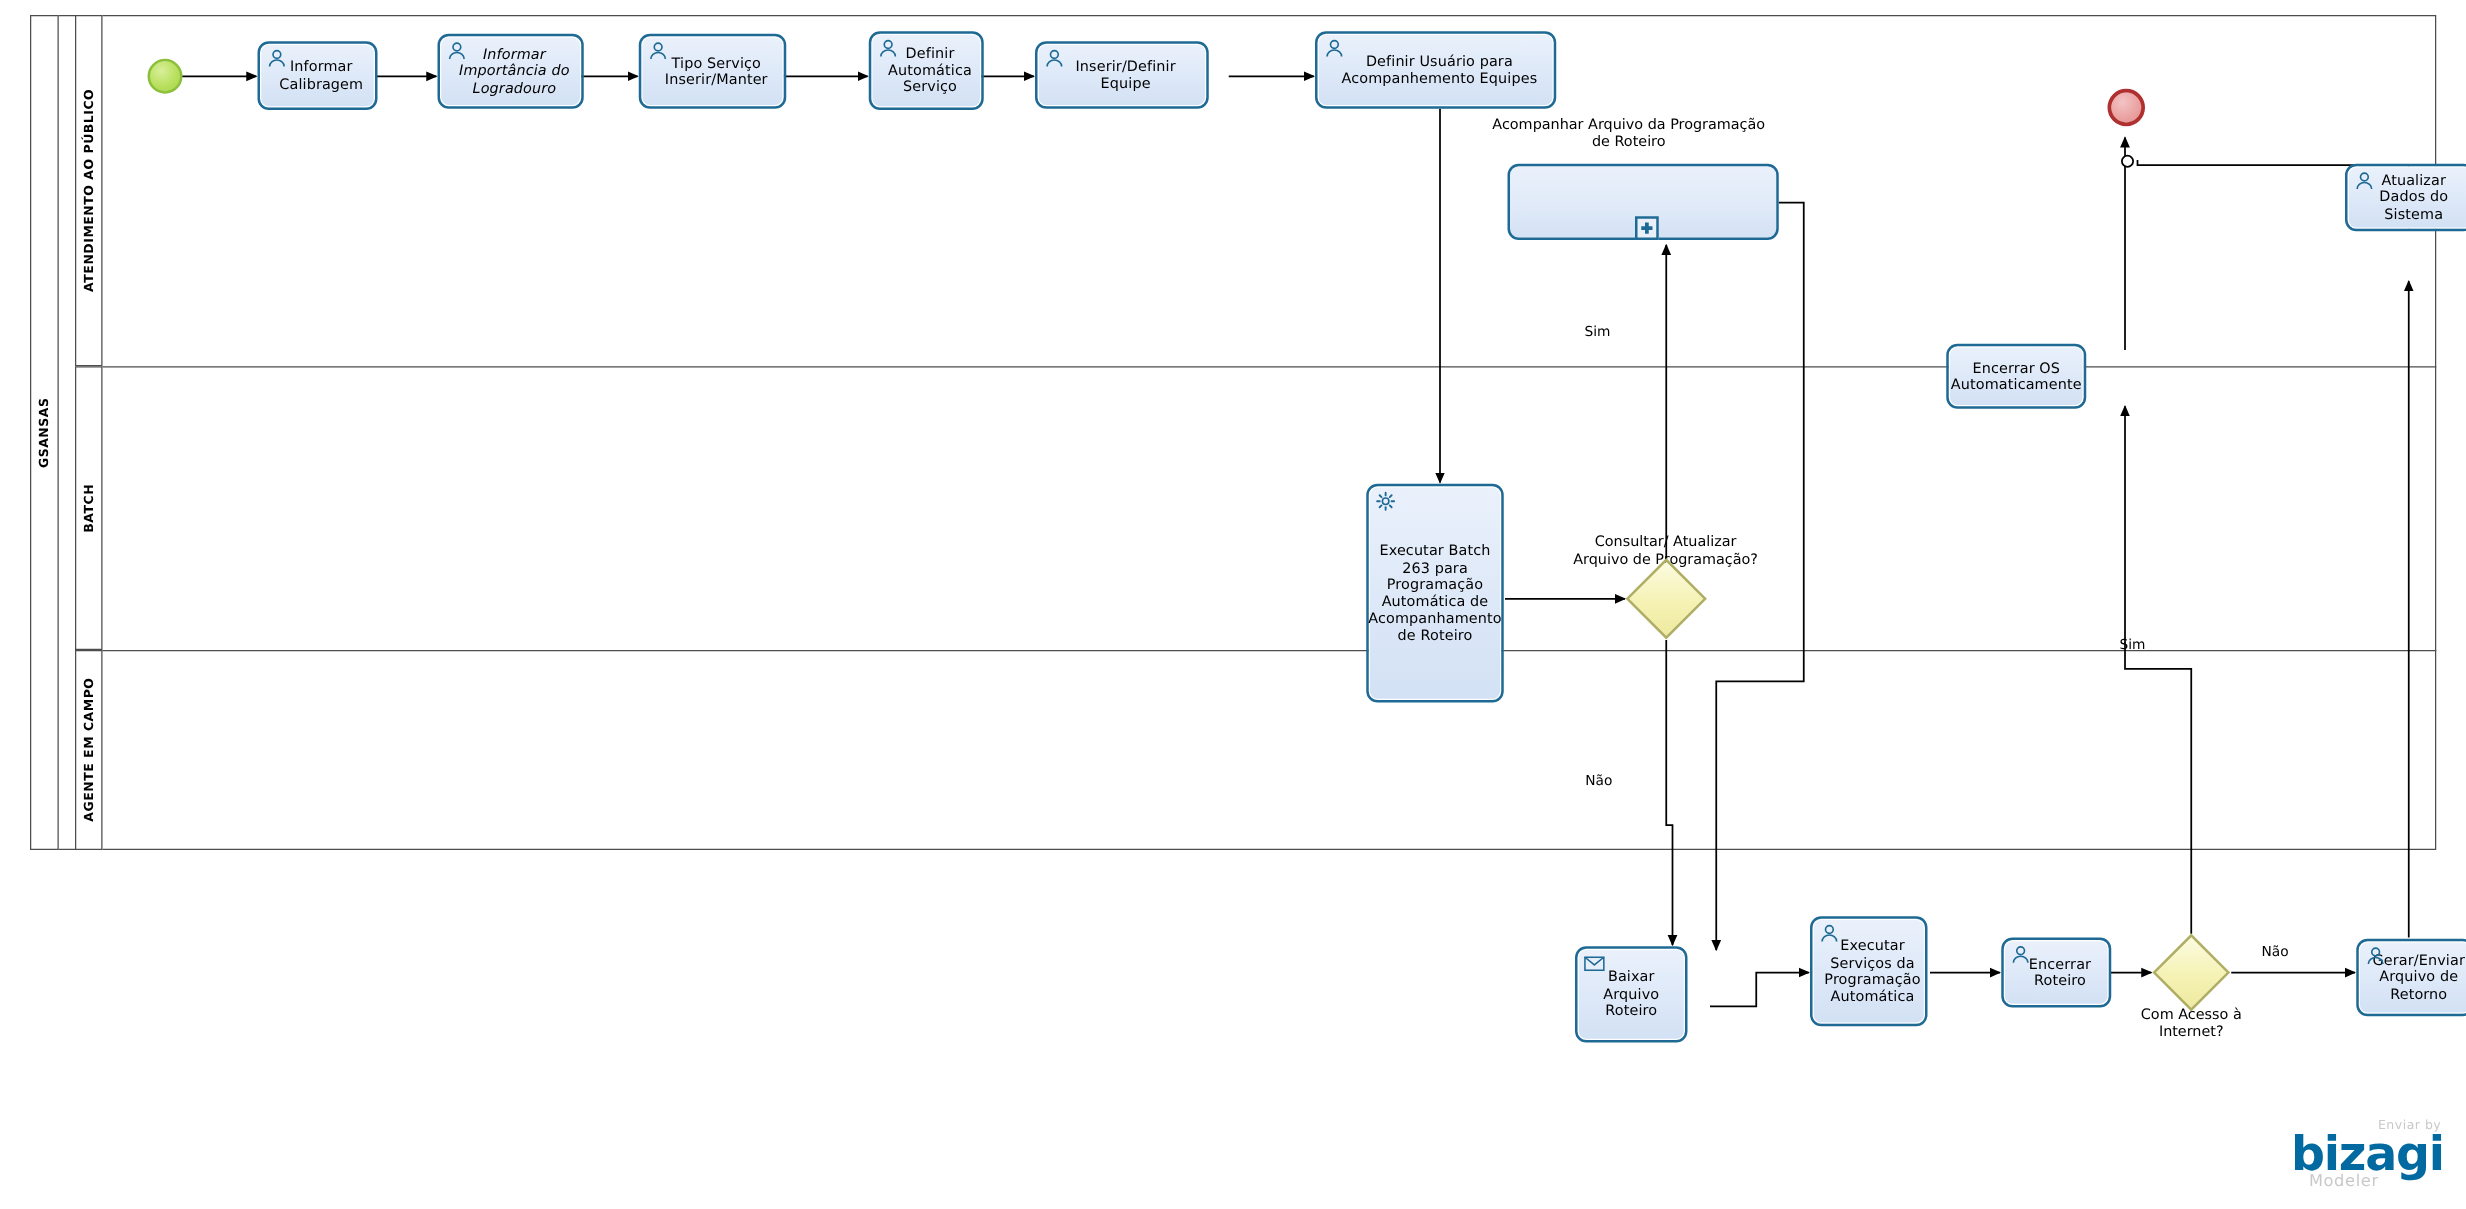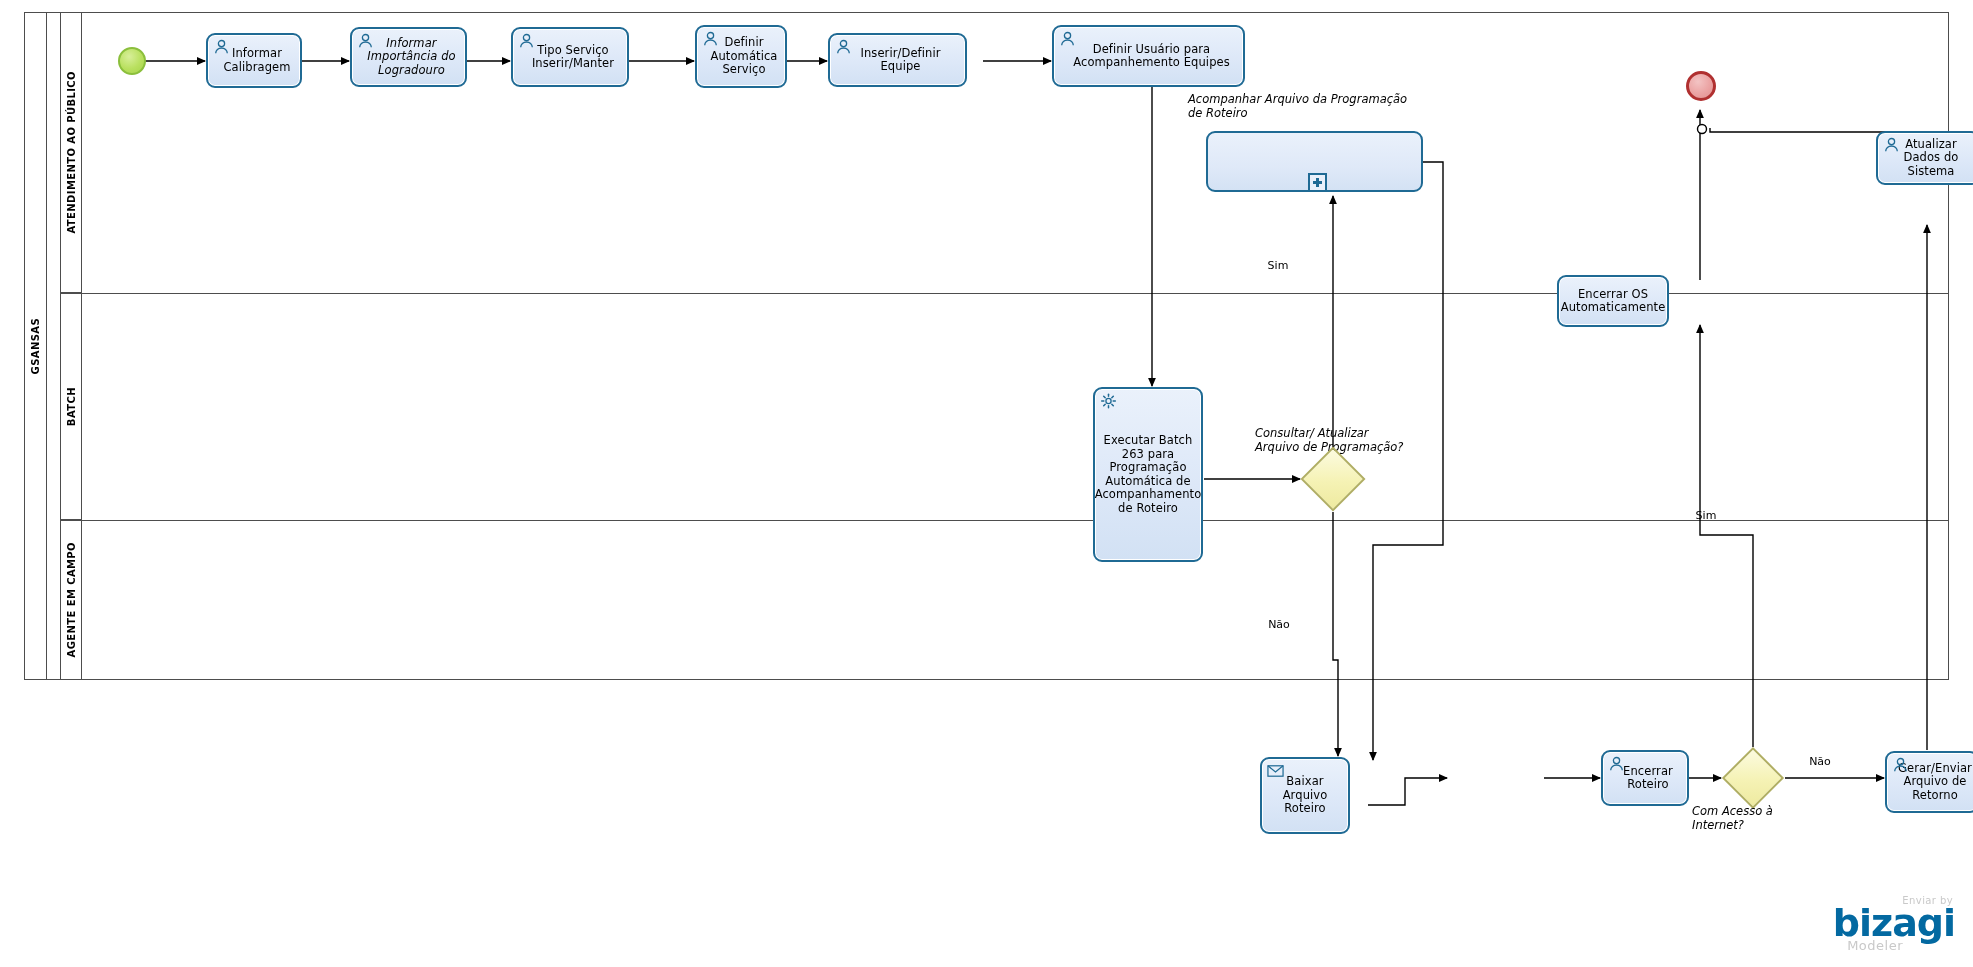--- a/index.html
+++ b/index.html
@@ -104,21 +104,21 @@
     color: #000;
     line-height: 13px;
     text-align: center;
     white-space: nowrap;
   }
   .node-label {
     position: absolute;
     font-size: 11.5px;
     color: #000;
     line-height: 13.5px;
-    font-style: italic;
+    text-align: center;
   }
   
   .pool-outline {
     position: absolute;
     border: 1px solid #4d4d4d;
     box-sizing: border-box;
   }
   .pool-header, .lane-header {
     position: absolute;
     box-sizing: border-box;
@@ -334,20 +334,27 @@
   </div>
 
   <div class="node task" style="left:1260px; top:757px; width:90px; height:77px;">
     <svg class="icon-envelope" viewBox="0 0 18 14">
       <rect x="1" y="1.5" width="16" height="11" fill="none" stroke="#1f6a94" stroke-width="1.3"></rect>
       <path d="M1,1.5 L9,8 L17,1.5" fill="none" stroke="#1f6a94" stroke-width="1.3"></path>
     </svg>
     <span class="label">Baixar Arquivo Roteiro</span>
   </div>
 
+  <div class="node task task-user" style="left:1448px; top:733px; width:94px; height:88px;">
+    <svg class="icon-user" viewBox="0 0 16 16">
+      <circle cx="8" cy="4.6" r="3.1" fill="none" stroke="#1f6a94" stroke-width="1.3"></circle>
+      <path d="M2.2,14.2 a5.8,5.2 0 0 1 11.6,0" fill="none" stroke="#1f6a94" stroke-width="1.3"></path>
+    </svg>
+    <span class="label">Executar Serviços da Programação Automática</span>
+  </div>
 
   <div class="node task task-user" style="left:1601px; top:750px; width:88px; height:56px;">
     <svg class="icon-user" viewBox="0 0 16 16">
       <circle cx="8" cy="4.6" r="3.1" fill="none" stroke="#1f6a94" stroke-width="1.3"></circle>
       <path d="M2.2,14.2 a5.8,5.2 0 0 1 11.6,0" fill="none" stroke="#1f6a94" stroke-width="1.3"></path>
     </svg>
     <span class="label">Encerrar Roteiro</span>
   </div>
 
   <div class="node gateway" style="left:1731px; top:756px; width:44px; height:44px;"></div>

